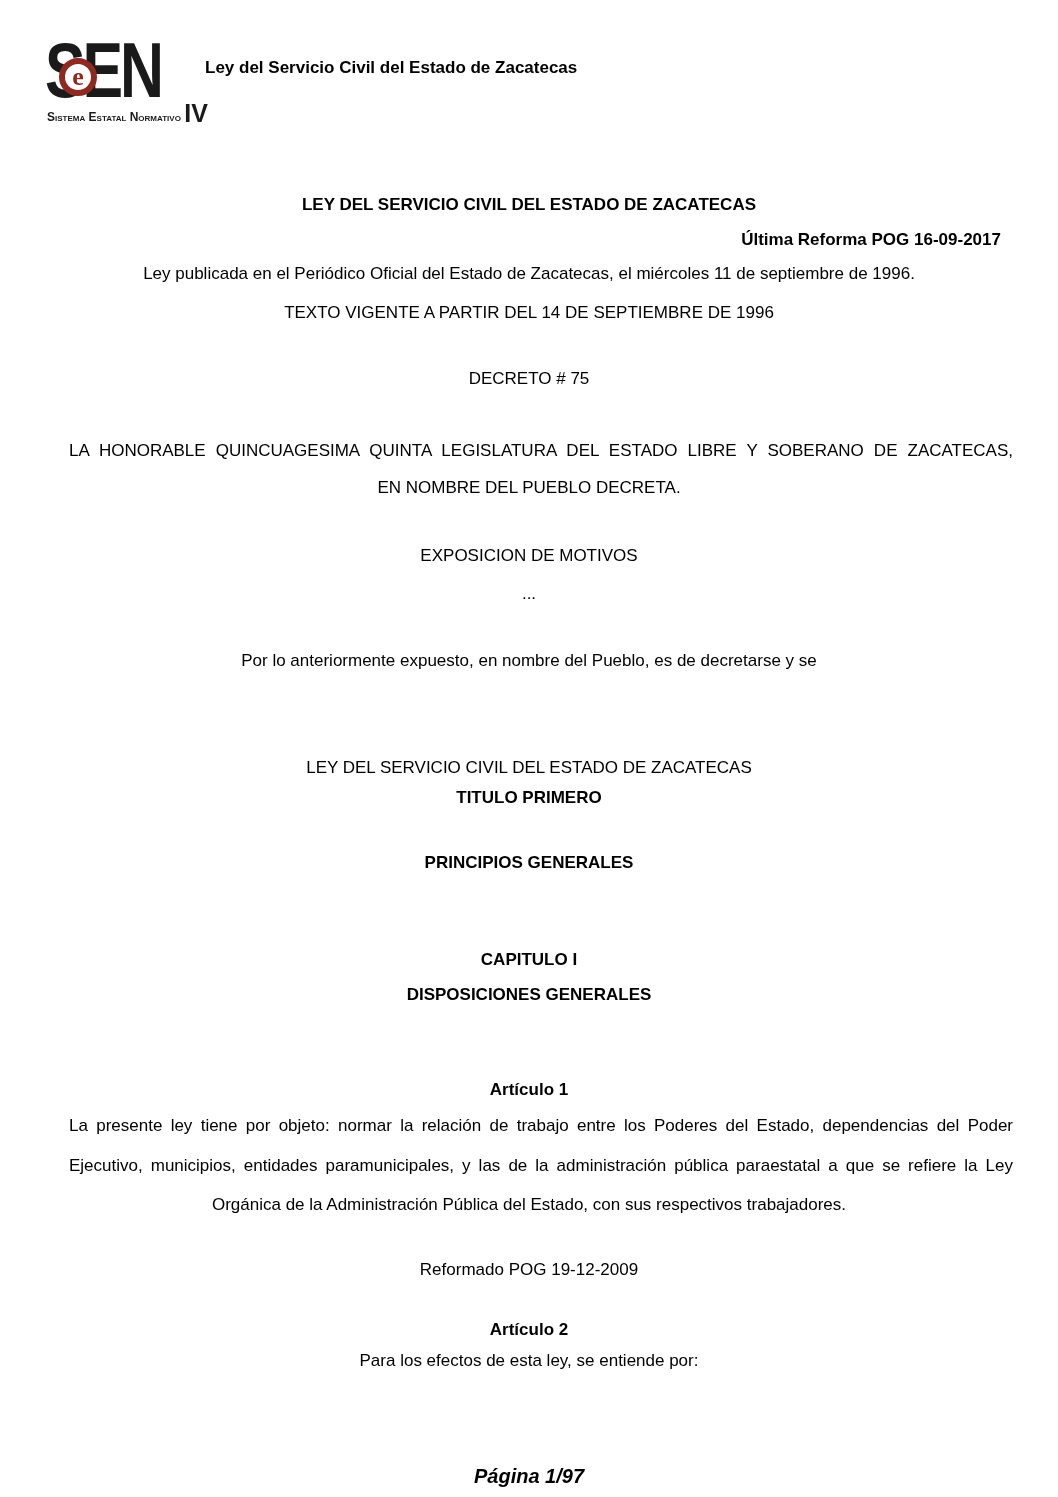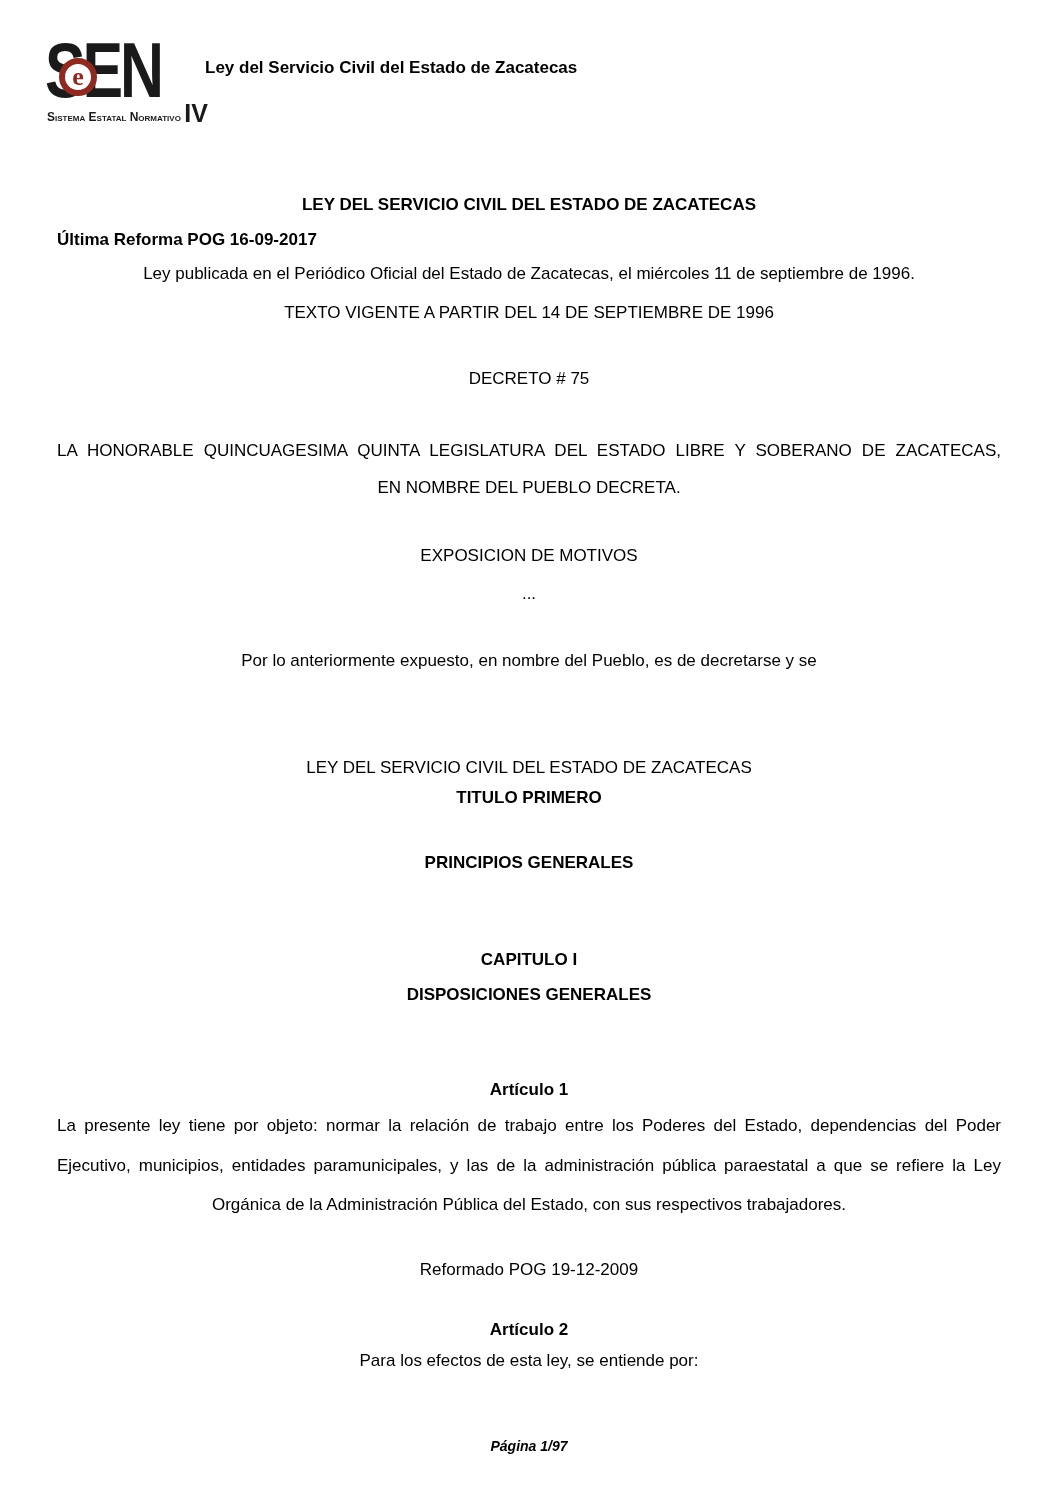--- a/index.html
+++ b/index.html
@@ -19,22 +19,22 @@
     position: absolute;
     left: 57px;
     width: 944px;
     font-size: 17px;
     line-height: 20px;
     white-space: normal;
     text-align: center;
   }
   .bold   { font-weight: bold; }
   .center { text-align: center; }
-  .right  { text-align: left; }
-  .jline  { text-align: justify; }
+  .right  { text-align: right; }
+  .jline  { text-align: justify; margin-left: 12px; }
   .jline::after { content: ""; display: inline-block; width: 100%; height: 0; }
 
   
   .doc-header-title {
     position: absolute;
     left: 205px;
     top: 57px;
     font-size: 17px;
     font-weight: bold;
     line-height: 22px;
@@ -103,21 +103,22 @@
   .logo-caption-suffix {
     font-variant: normal;
     font-size: 25px;
     font-weight: bold;
     vertical-align: -1px;
   }
 
   .footer-page {
     font-style: italic;
     font-weight: bold;
-    font-size: 14px;
+    font-size: 20px;
+    margin-top: 30px;
   }
 </style>
 </head>
 <body>
 
 <div class="page">
 
   <div class="logo">
     <div class="logo-letters">
       <span class="logo-s">S</span>

